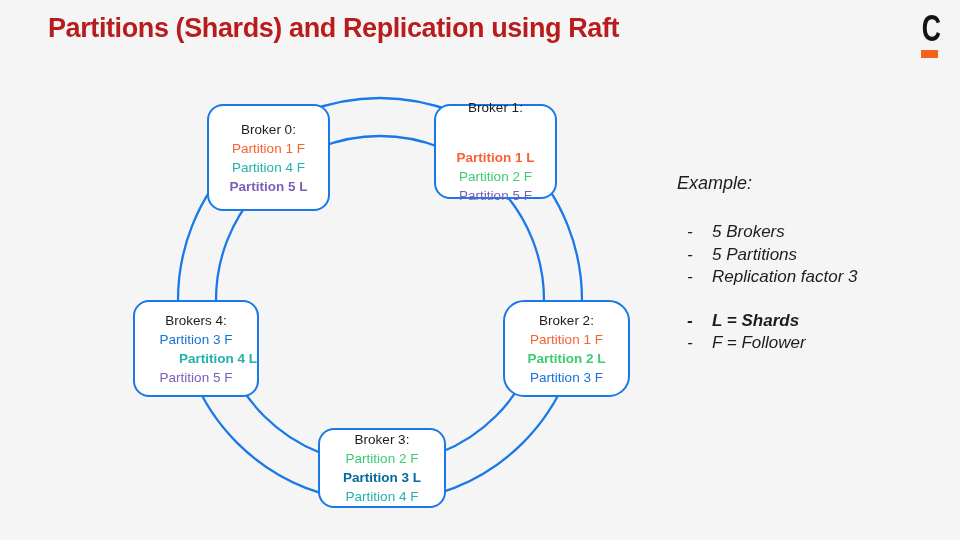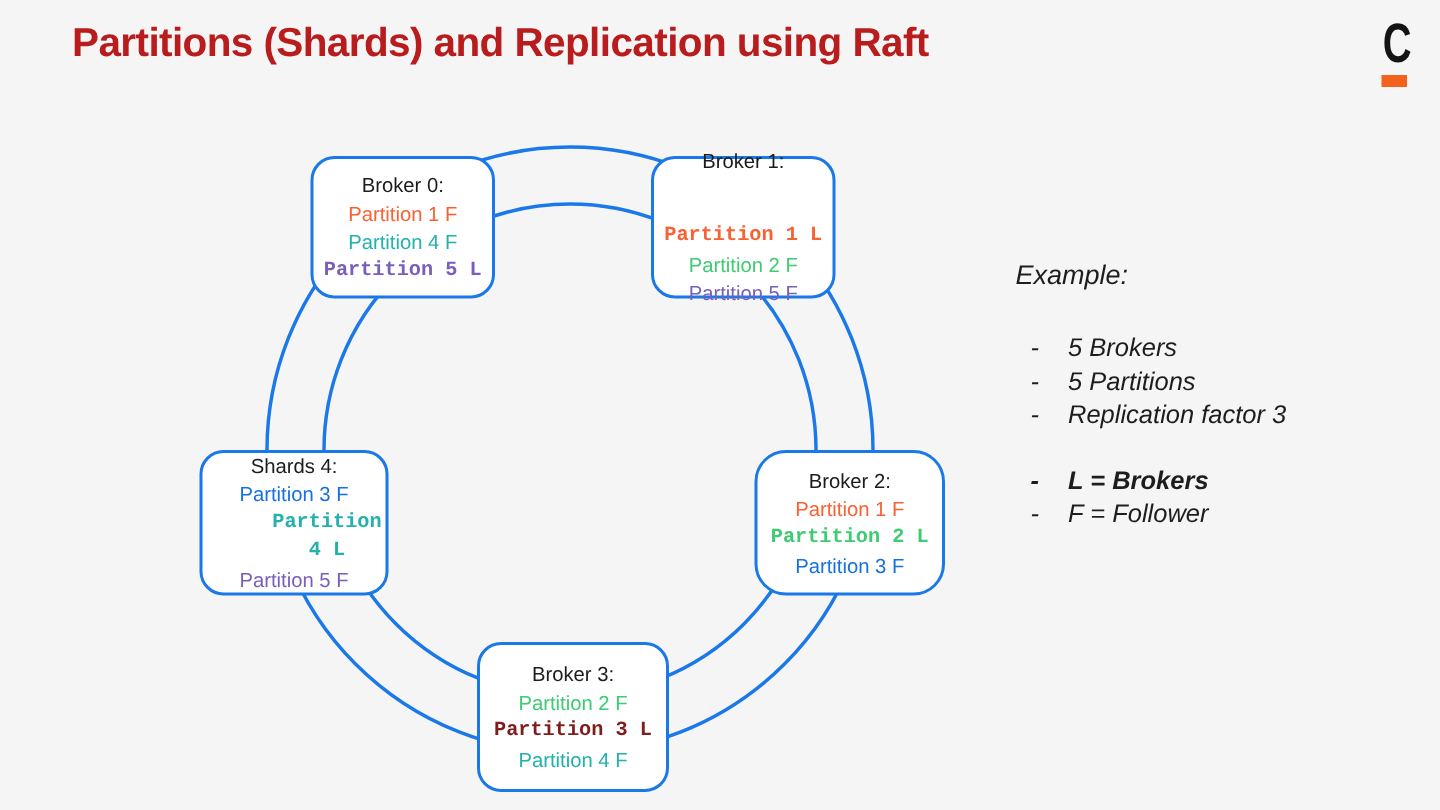--- a/index.html
+++ b/index.html
@@ -46,27 +46,27 @@
     border: 2.5px solid var(--accent);
     border-radius: 16px;
     display: flex;
     flex-direction: column;
     justify-content: center;
     text-align: center;
     font-size: 13.5px;
     line-height: 19px;
     z-index: 2;
   }
-  .box-b0 { left: 207px; top: 104px; width: 123px; height: 95px; }
+  .box-b0 { left: 207px; top: 104px; width: 123px; height: 107px; }
   .box-b1 { left: 434px; top: 104px; width: 123px; height: 95px; gap: 31px; }
   .box-b2 { left: 503px; top: 300px; width: 127px; height: 97px; border-radius: 21px; }
-  .box-b3 { left: 318px; top: 428px; width: 128px; height: 100px; }
+  .box-b3 { left: 318px; top: 428px; width: 128px; height: 80px; }
   .box-b4 { left: 133px; top: 300px; width: 126px; height: 97px; }
   .broker-title { color: #1c1c1c; }
-  .partition.bold { font-weight: 700; font-family: Liberation Mono, monospace; }
+  .partition.bold { font-weight: 700; }
   .example {
     position: absolute;
     left: 677px; top: 172px;
     color: #1d1d1d;
     font-style: italic;
   }
   .ex-heading { font-size: 18px; line-height: 22px; }
   .ex-list { margin-top: 27px; padding-left: 10px; }
   .ex-row {
     display: flex;
@@ -114,26 +114,26 @@
   <div>
       <div class="partition" style="color: rgb(249, 97, 50);">Partition 1 F</div>
       <div class="partition bold" style="color: rgb(62, 203, 114);">Partition 2 L</div>
       <div class="partition" style="color: rgb(22, 113, 221);">Partition 3 F</div>
     </div>
 </div>
 <div class="broker-box box-b3">
   <div class="broker-title">Broker 3:</div>
   <div>
       <div class="partition" style="color: rgb(62, 203, 114);">Partition 2 F</div>
-      <div class="partition bold" style="color: #7f1d1d;">Partition 3 L</div>
+      <div class="partition bold" style="color: #0369a1;">Partition 3 L</div>
       <div class="partition" style="color: rgb(35, 177, 173);">Partition 4 F</div>
     </div>
 </div>
 <div class="broker-box box-b4">
-  <div class="broker-title">Shards 4:</div>
+  <div class="broker-title">Brokers 4:</div>
   <div>
       <div class="partition" style="color: rgb(22, 113, 221);">Partition 3 F</div>
       <div class="partition bold" style="color: rgb(35, 177, 173); padding-left: 44px;">Partition 4 L</div>
       <div class="partition" style="color: rgb(122, 95, 184);">Partition 5 F</div>
     </div>
 </div>
 
 <div class="example">
   <div class="ex-heading">Example:</div>
   <div class="ex-list">
@@ -145,20 +145,20 @@
         <span class="dash">-</span>
         <span>5 Partitions</span>
       </div>
       <div class="ex-row">
         <span class="dash">-</span>
         <span>Replication factor 3</span>
       </div>
       <div class="ex-row spacer"></div>
       <div class="ex-row bold">
         <span class="dash">-</span>
-        <span>L = Brokers</span>
+        <span>L = Shards</span>
       </div>
       <div class="ex-row">
         <span class="dash">-</span>
         <span>F = Follower</span>
       </div>
     </div>
 </div>
 
 </body></html>

